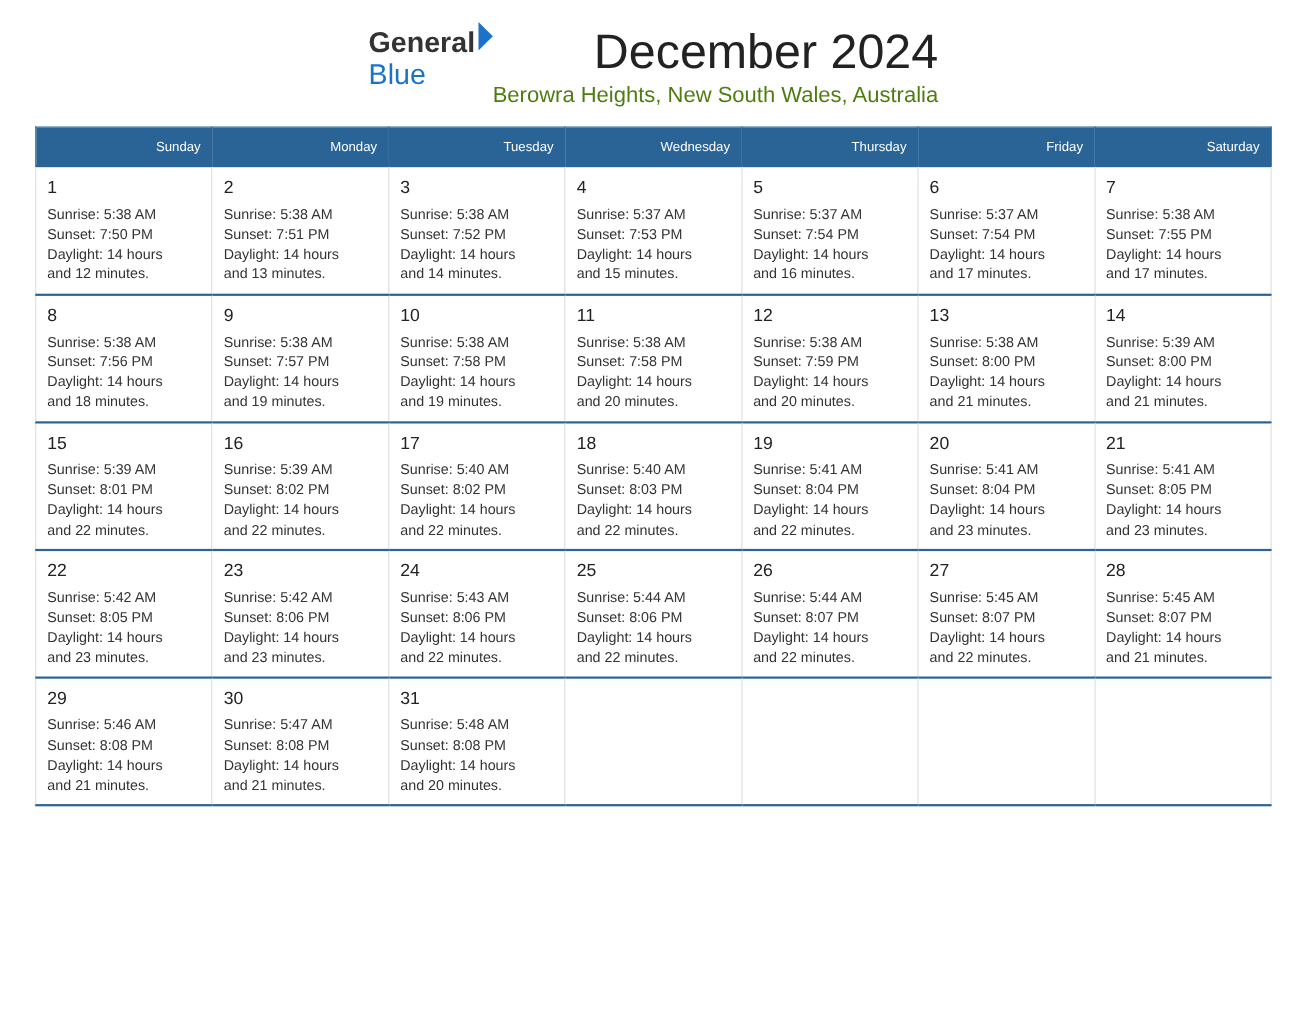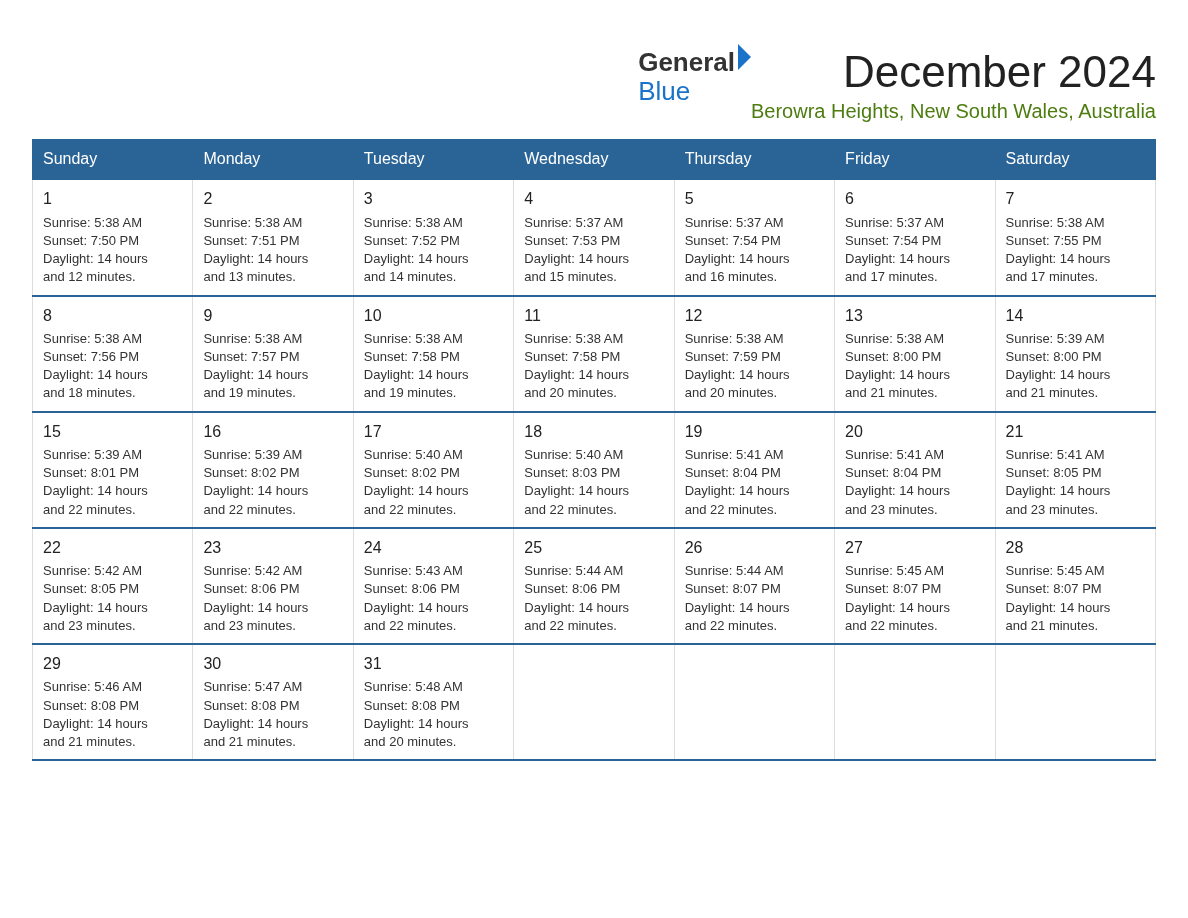--- a/index.html
+++ b/index.html
@@ -5,24 +5,23 @@
     * { box-sizing: border-box; margin: 0; padding: 0; }
     body {
       background: #ffffff;
       font-family: Arial, sans-serif;
       padding: 24px 32px;
       width: 1188px;
       min-height: 918px;
     }
     .header-row {
       display: flex;
-      justify-content: flex-end;
+      justify-content: center;
       align-items: flex-start;
       margin-bottom: 4px;
-      margin-top: 24px;
     }
     .logo {
       display: flex;
       align-items: center;
       gap: 0;
     }
     .logo-text-general {
       font-size: 26px;
       font-weight: bold;
       color: #333;
@@ -65,24 +64,24 @@
       margin-top: 4px;
     }
     .calendar-table {
       width: 100%;
       border-collapse: collapse;
       margin-top: 16px;
     }
     .calendar-table th {
       background-color: #2a6496;
       color: #ffffff;
-      font-size: 16px;
+      font-size: 12px;
       font-weight: normal;
       padding: 10px 10px;
-      text-align: left;
+      text-align: right;
       border: 1px solid #2a6496;
     }
     .calendar-table td {
       vertical-align: top;
       padding: 8px 10px;
       border: 1px solid #ccc;
       width: calc(100% / 7);
       min-height: 90px;
       font-size: 13px;
       color: #333;

